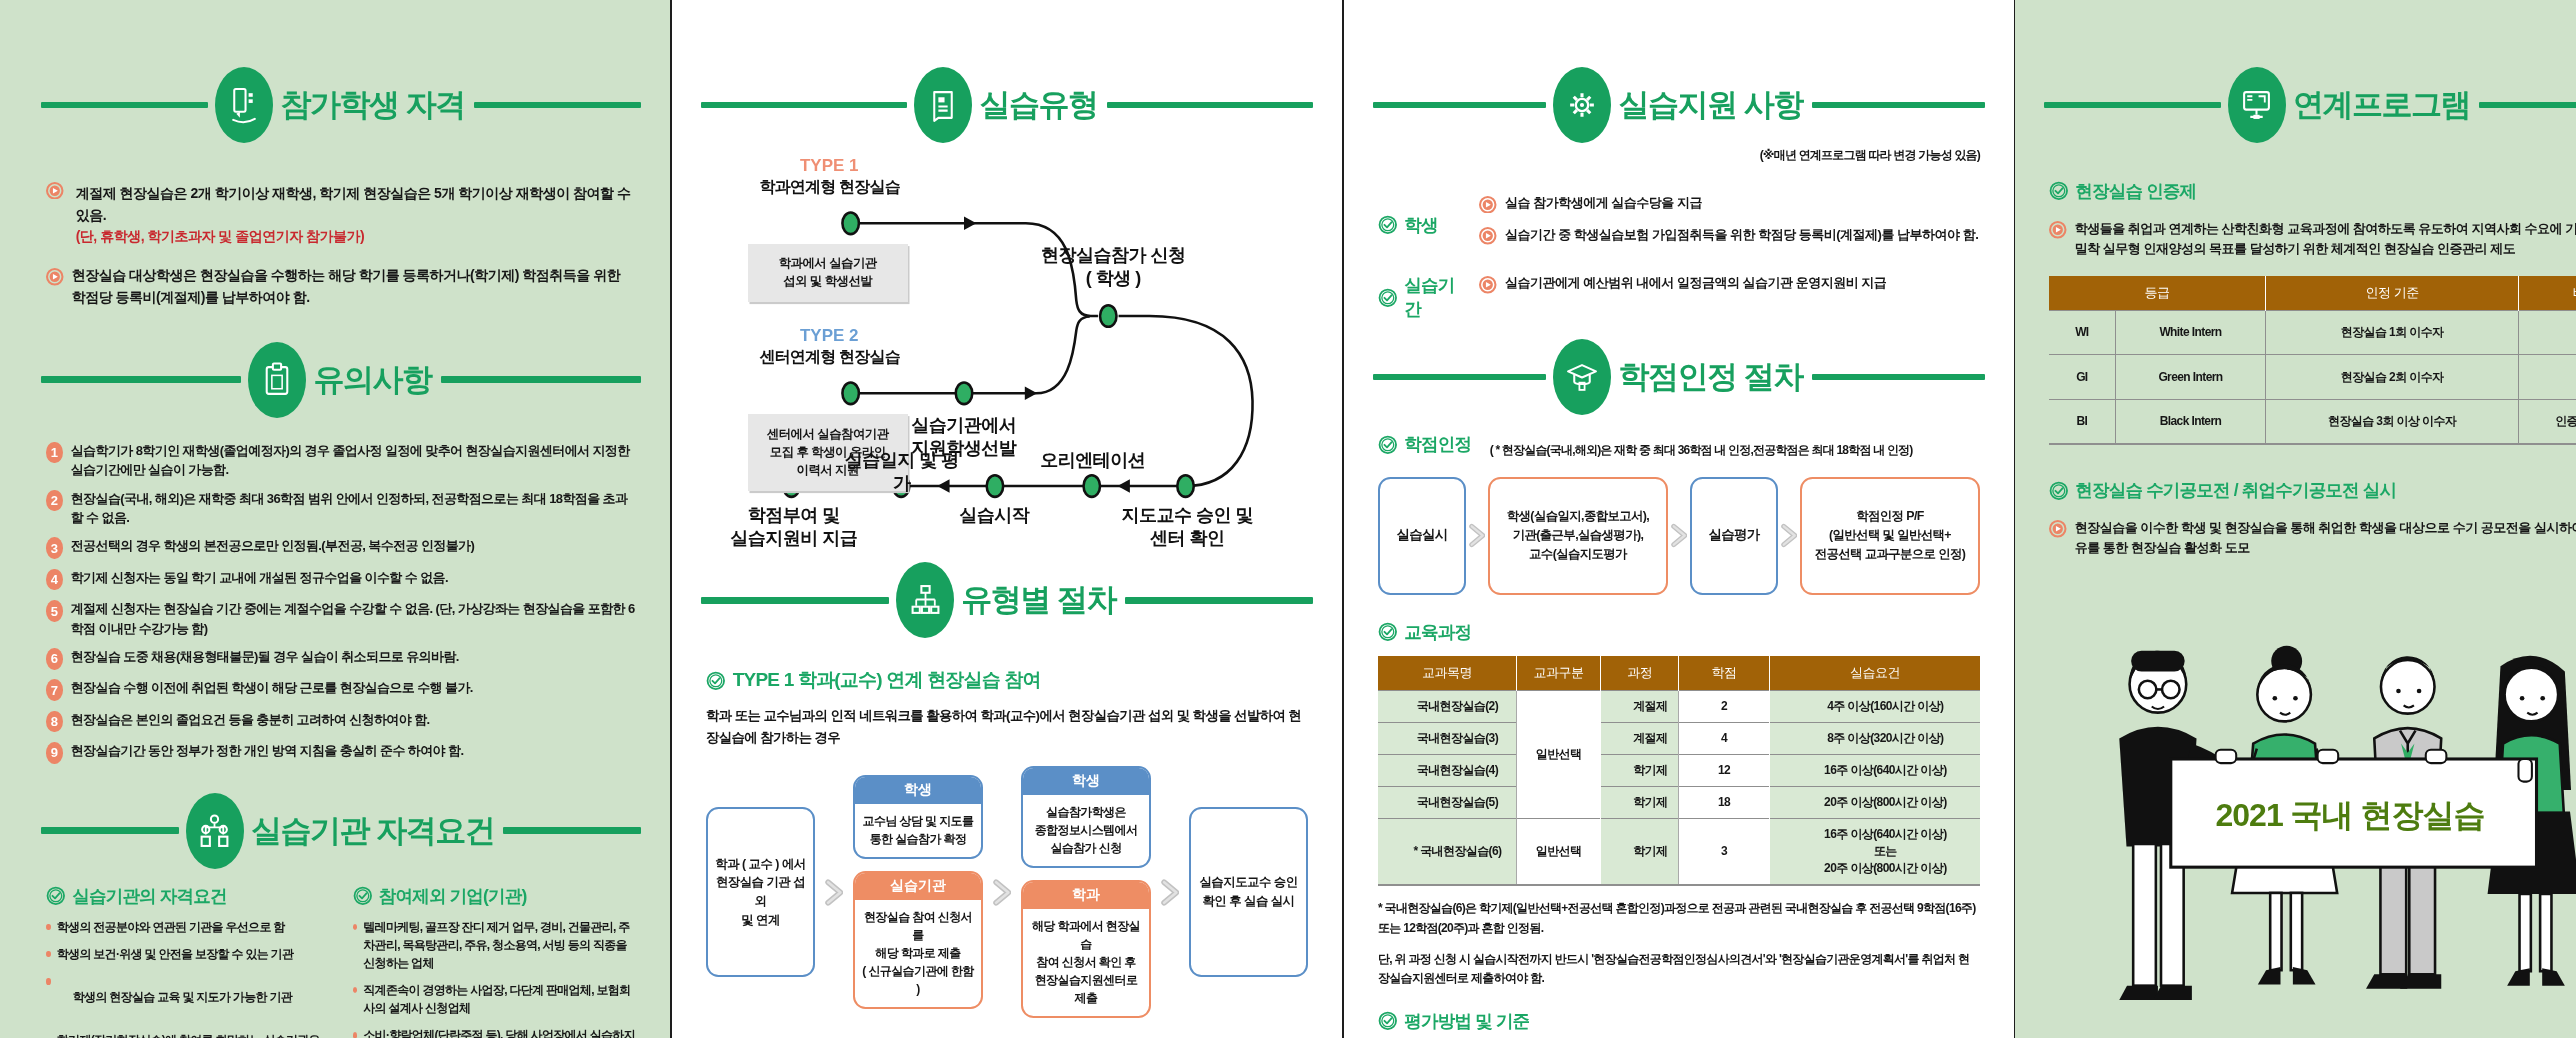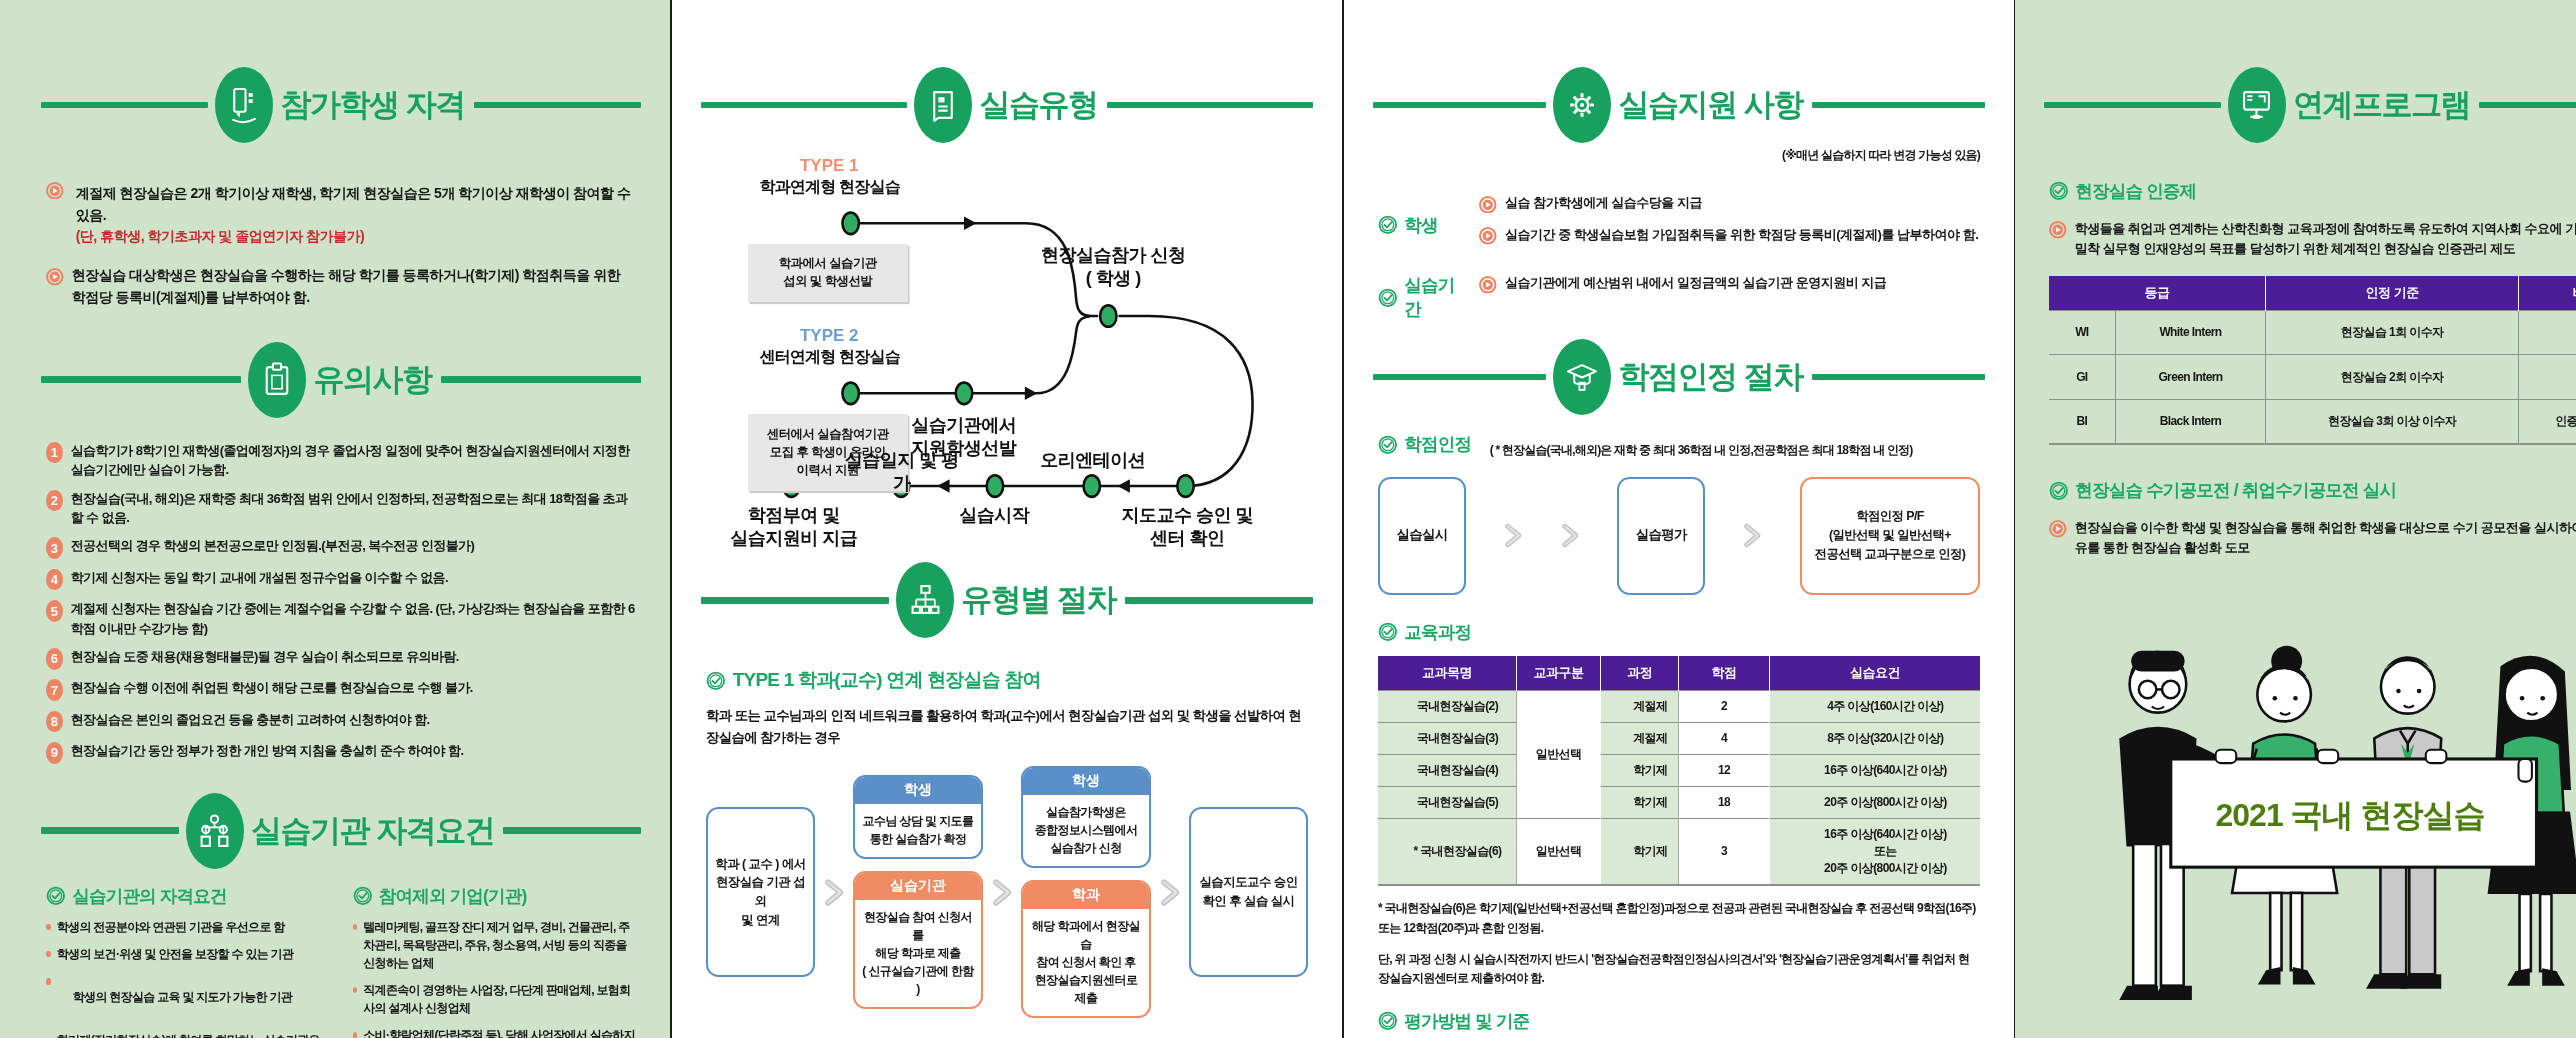--- a/index.html
+++ b/index.html
@@ -74,21 +74,21 @@
   
   .note-small{font-size:12px;font-weight:bold;letter-spacing:-0.8px;margin-left:13.4px;}
   .supprow{display:flex;gap:13.4px;margin:17.5px 0;}
   .supprow .chk{flex:none;width:88px;}
   .suppbullets{flex:1;text-align:center;}
   .suppbullets .bitem{margin:0 0 11.3px;}
   .suppbullets .btext{font-size:13px;}
   .creditline{display:flex;align-items:baseline;gap:5.2px;margin-top:17.5px;}
 
   table{border-collapse:collapse;width:100%;}
-  .tbl th{background:#4c1d95;color:#fff;font-size:13px;font-weight:bold;padding:7.7px 3.1px;border-left:1.5px solid #fff;letter-spacing:-0.5px;}
+  .tbl th{background:#a16207;color:#fff;font-size:13px;font-weight:normal;padding:7.7px 3.1px;border-left:1.5px solid #fff;letter-spacing:-0.5px;}
   .tbl th:first-child{border-left:none;}
   .tbl td{font-size:12px;font-weight:bold;text-align:center;padding:7.2px 3.1px;letter-spacing:-0.6px;line-height:1.4;border-top:1.5px solid #8f8f8f;}
   .tbl tr:last-child td{border-bottom:2.1px solid #8f8f8f;}
   .cur td.g{background:#d9e9d4;border-left:1.5px solid #fff;padding-left:24px;}
   .cur td.w{background:#fff;border-left:1px solid #a9a9a9;}
   .evl td:first-child,.cur td:first-child{border-left:none;}
   .foot{font-size:12px;font-weight:bold;line-height:1.6;letter-spacing:-0.7px;margin-top:13.4px;}
 
   
   .cert-tbl td{background:transparent;border-left:1px solid #8f8f8f;padding:13.4px 3.1px;}
@@ -413,21 +413,21 @@
           <circle cx="31" cy="31" r="12" fill="none" stroke="#fff" stroke-width="4.5"></circle>
           <circle cx="31" cy="31" r="4" fill="#fff"></circle>
           <g stroke="#fff" stroke-width="6">
             <path d="M31 8 V16 M31 46 V54 M8 31 H16 M46 31 H54 M15 15 L21 21 M41 41 L47 47 M47 15 L41 21 M21 41 L15 47"></path>
           </g>
         </svg>
       </span>
       <h2 class="sec-title">실습지원 사항</h2>
       <span class="hl"></span>
     </div>
-    <div class="note-small" style="text-align:right;margin-top:4.1px">(※매년 실습하지 따라 변경 가능성 있음)</div>
+    <div class="note-small" style="text-align:right;margin-top:4.1px">(※매년 연계프로그램 따라 변경 가능성 있음)</div>
 
     <div class="supprow" style="margin-top:29px">
       <div class="chk">
         <svg width="19.6" height="19.6" viewBox="0 0 38 38">
             <use href="#i-check"></use>
           </svg>
         <span>학생</span>
       </div>
       <div class="suppbullets">
         <div class="bitem">
@@ -482,20 +482,23 @@
         <span>학점인정</span>
       </div>
       <span class="note-small">( * 현장실습(국내,해외)은 재학 중 최대 36학점 내 인정,전공학점은 최대 18학점 내 인정)</span>
     </div>
 
     <div class="flowrow" style="margin-top:17.5px">
       <div class="sbox blue pre" style="width:88px;min-height:118px;font-size:13.4px">실습실시</div>
       <svg class="chev" width="16.5" height="25" viewBox="0 0 36 52">
           <use href="#i-chev"></use>
         </svg>
+      <div class="sbox orange pre" style="width:180px;min-height:118px;font-size:12.4px">학생(실습일지,종합보고서),
+기관(출근부,실습생평가),
+교수(실습지도평가</div>
       <svg class="chev" width="16.5" height="25" viewBox="0 0 36 52">
           <use href="#i-chev"></use>
         </svg>
       <div class="sbox blue pre" style="width:88px;min-height:118px;font-size:13.4px">실습평가</div>
       <svg class="chev" width="16.5" height="25" viewBox="0 0 36 52">
           <use href="#i-chev"></use>
         </svg>
       <div class="sbox orange pre" style="width:180px;min-height:118px;font-size:12.4px">학점인정 P/F
 (일반선택 및 일반선택+
 전공선택 교과구분으로 인정)</div>

